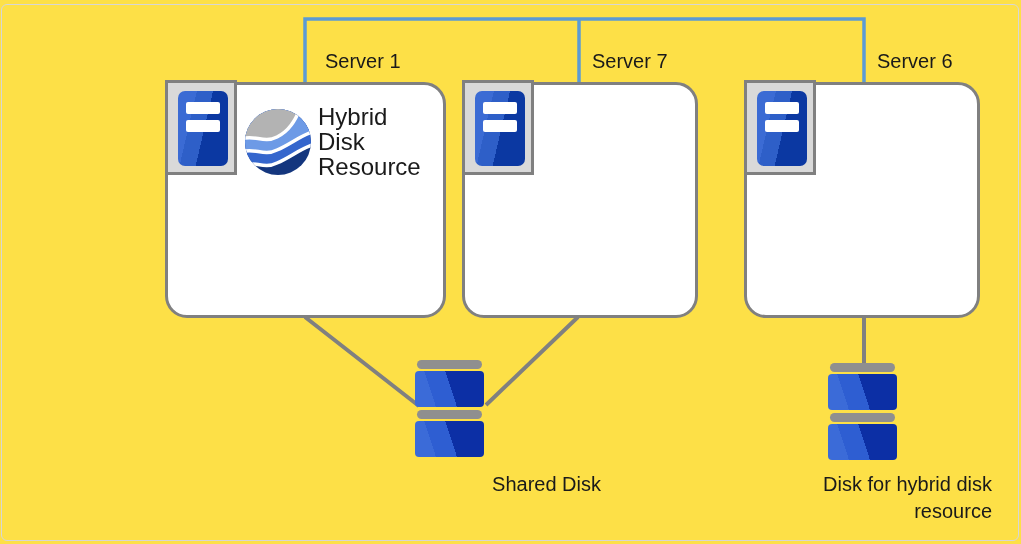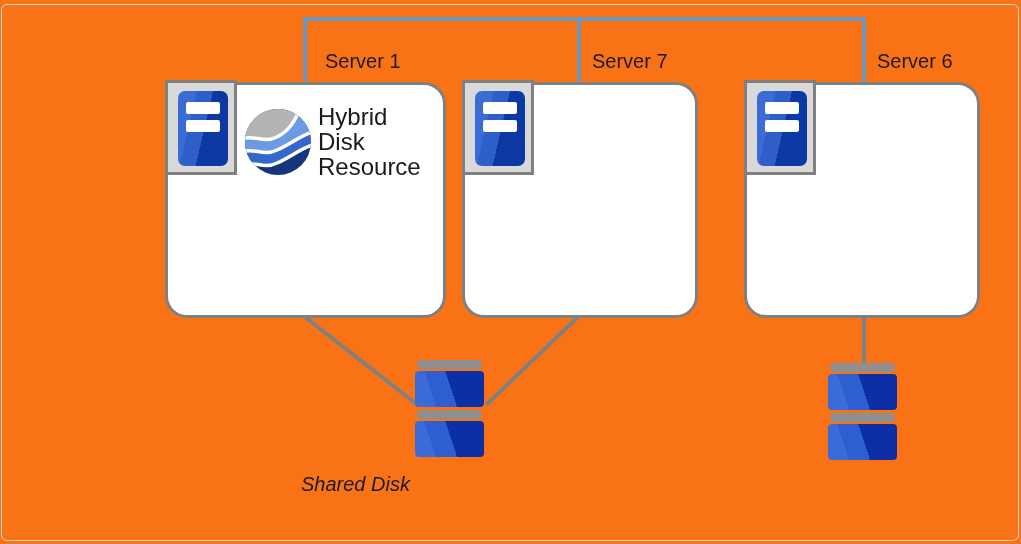--- a/index.html
+++ b/index.html
@@ -3,21 +3,21 @@
 <meta charset="utf-8">
 <style>
   * { margin: 0; padding: 0; box-sizing: border-box; }
   html, body { background: #ffffff; }
   body { font-family: "Liberation Sans", sans-serif; color: #1a1a1a; }
 
   .canvas {
     position: relative;
     width: 1021px;
     height: 544px;
-    background: #f97316;
+    background: #fde047;
     overflow: hidden;
   }
   .frame {
     position: absolute;
     left: 1px; top: 4px; right: 2px; bottom: 3px;
     border: 1px solid #d6d6d6;
     border-radius: 6px;
     pointer-events: none;
   }
 
@@ -101,23 +101,22 @@
     margin-bottom: 3px;
     border-radius: 4px;
     background: linear-gradient(72deg, #3b6bd8 0%, #3b6bd8 26%, #2e5ed2 26%, #2e5ed2 52%, #0c2fa5 52%, #0c2fa5 100%);
   }
   .disk-body:last-child { margin-bottom: 0; }
 
   .caption {
     position: absolute;
     font-size: 20px;
     line-height: 27px;
-    text-align: left;
+    text-align: right;
     color: #1a1a1a;
-    font-style: italic;
   }
 </style>
 </head>
 <body>
 
 <div class="canvas">
 
   <svg class="overlay" viewBox="0 0 1021 544">
 
     <path d="M305,82 L305,19 L864,19 L864,82 M579,19 L579,82" fill="none" stroke="#5b9bd5" stroke-width="3.5"></path>
@@ -178,15 +177,19 @@
   <div class="disk" style="left:828px; top:363px">
     <div class="disk-cap"></div>
     <div class="disk-body"></div>
     <div class="disk-cap"></div>
     <div class="disk-body"></div>
   </div>
 
   <div class="caption" style="left:301px; top:471px; width:300px">
     <div>Shared Disk</div>
   </div>
+  <div class="caption" style="left:732px; top:471px; width:260px">
+    <div>Disk for hybrid disk</div>
+    <div>resource</div>
+  </div>
 
   <div class="frame"></div>
 </div>
 
 </body></html>

